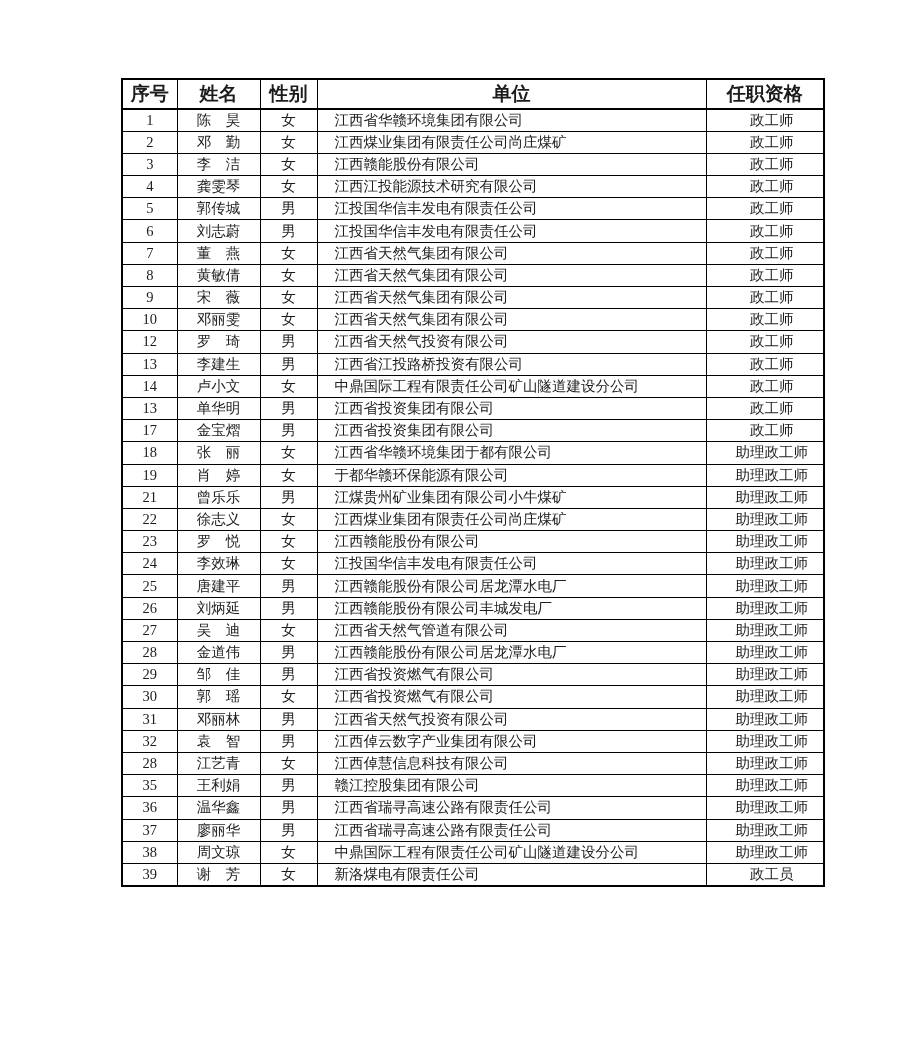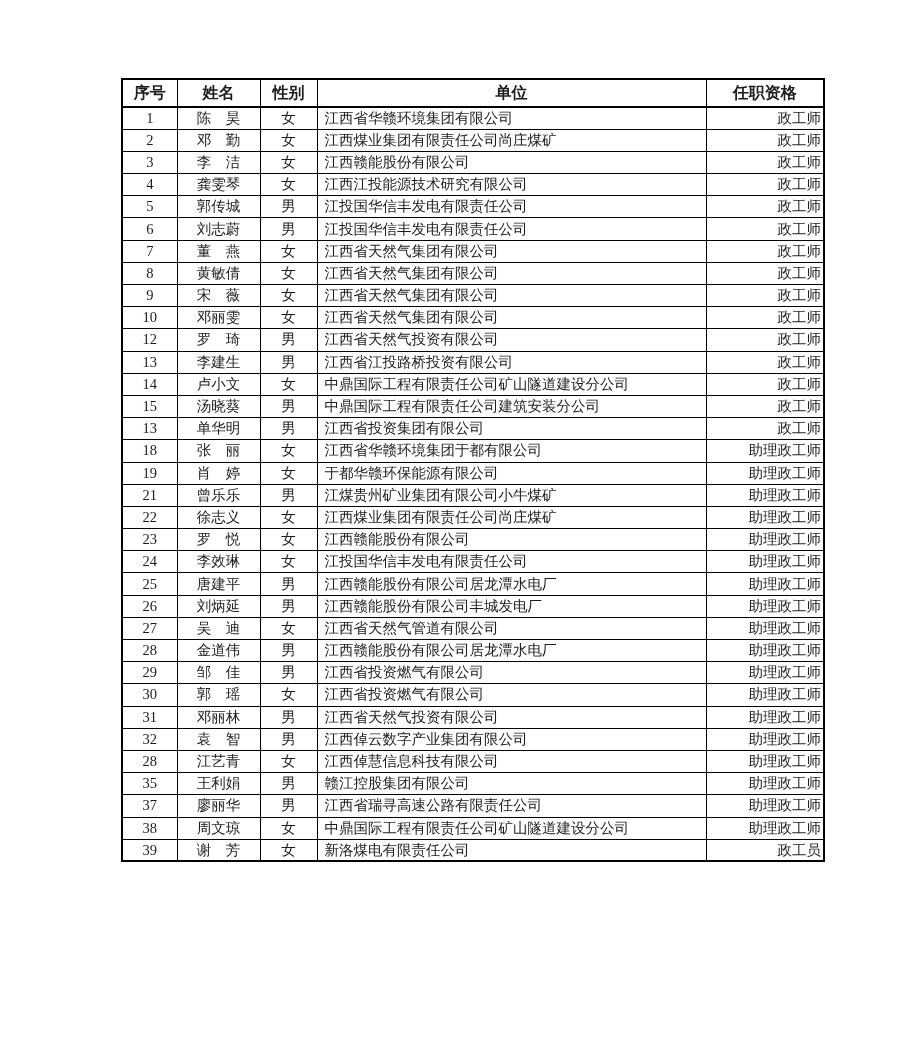--- a/index.html
+++ b/index.html
@@ -28,36 +28,36 @@
   table.roster th, table.roster td {
     border: 1px solid #000;
     overflow: hidden;
     white-space: nowrap;
     box-sizing: border-box;
   }
   table.roster th {
     height: 28px;
     font-family: "Liberation Sans", "DejaVu Sans", sans-serif;
     font-weight: bold;
-    font-size: 16px;
+    font-size: 19px;
     text-align: center;
     border-bottom: 2px solid #000;
   }
   table.roster td {
     height: 22.2px;
     font-size: 14.5px;
     text-align: center;
     padding: 0 2px;
   }
   table.roster td.col-unit {
     text-align: left;
-    padding-left: 7px;
+    padding-left: 17px;
   }
   table.roster td.col-qual {
-    text-align: right;
+    text-align: center;
     padding-left: 16px;
   }
   col.c-no   { width: 55px; }
   col.c-name { width: 83px; }
   col.c-gen  { width: 57px; }
   col.c-unit { width: 389px; }
   col.c-qual { width: 118px; }
 </style>
 </head>
 <body>
@@ -166,34 +166,34 @@
           <td class="col-qual">政工师</td>
         </tr>
         <tr>
           <td class="col-no">14</td>
           <td class="col-name">卢小文</td>
           <td class="col-gender">女</td>
           <td class="col-unit">中鼎国际工程有限责任公司矿山隧道建设分公司</td>
           <td class="col-qual">政工师</td>
         </tr>
         <tr>
-          <td class="col-no">15</td>
-          <td class="col-name">汤晓葵</td>
-          <td class="col-gender">男</td>
-          <td class="col-unit">中鼎国际工程有限责任公司建筑安装分公司</td>
-          <td class="col-qual">政工师</td>
-        </tr>
-        <tr>
           <td class="col-no">13</td>
           <td class="col-name">单华明</td>
           <td class="col-gender">男</td>
           <td class="col-unit">江西省投资集团有限公司</td>
           <td class="col-qual">政工师</td>
         </tr>
         <tr>
+          <td class="col-no">17</td>
+          <td class="col-name">金宝熠</td>
+          <td class="col-gender">男</td>
+          <td class="col-unit">江西省投资集团有限公司</td>
+          <td class="col-qual">政工师</td>
+        </tr>
+        <tr>
           <td class="col-no">18</td>
           <td class="col-name">张　丽</td>
           <td class="col-gender">女</td>
           <td class="col-unit">江西省华赣环境集团于都有限公司</td>
           <td class="col-qual">助理政工师</td>
         </tr>
         <tr>
           <td class="col-no">19</td>
           <td class="col-name">肖　婷</td>
           <td class="col-gender">女</td>
@@ -289,20 +289,27 @@
           <td class="col-name">江艺青</td>
           <td class="col-gender">女</td>
           <td class="col-unit">江西倬慧信息科技有限公司</td>
           <td class="col-qual">助理政工师</td>
         </tr>
         <tr>
           <td class="col-no">35</td>
           <td class="col-name">王利娟</td>
           <td class="col-gender">男</td>
           <td class="col-unit">赣江控股集团有限公司</td>
+          <td class="col-qual">助理政工师</td>
+        </tr>
+        <tr>
+          <td class="col-no">36</td>
+          <td class="col-name">温华鑫</td>
+          <td class="col-gender">男</td>
+          <td class="col-unit">江西省瑞寻高速公路有限责任公司</td>
           <td class="col-qual">助理政工师</td>
         </tr>
         <tr>
           <td class="col-no">37</td>
           <td class="col-name">廖丽华</td>
           <td class="col-gender">男</td>
           <td class="col-unit">江西省瑞寻高速公路有限责任公司</td>
           <td class="col-qual">助理政工师</td>
         </tr>
         <tr>

